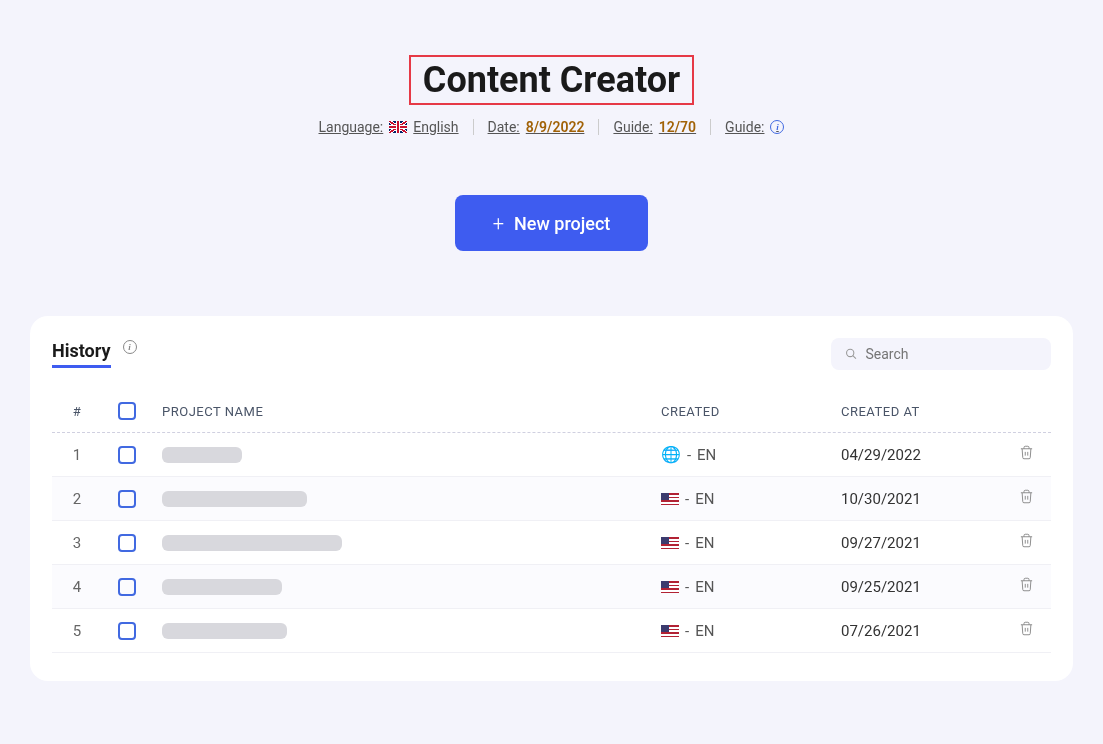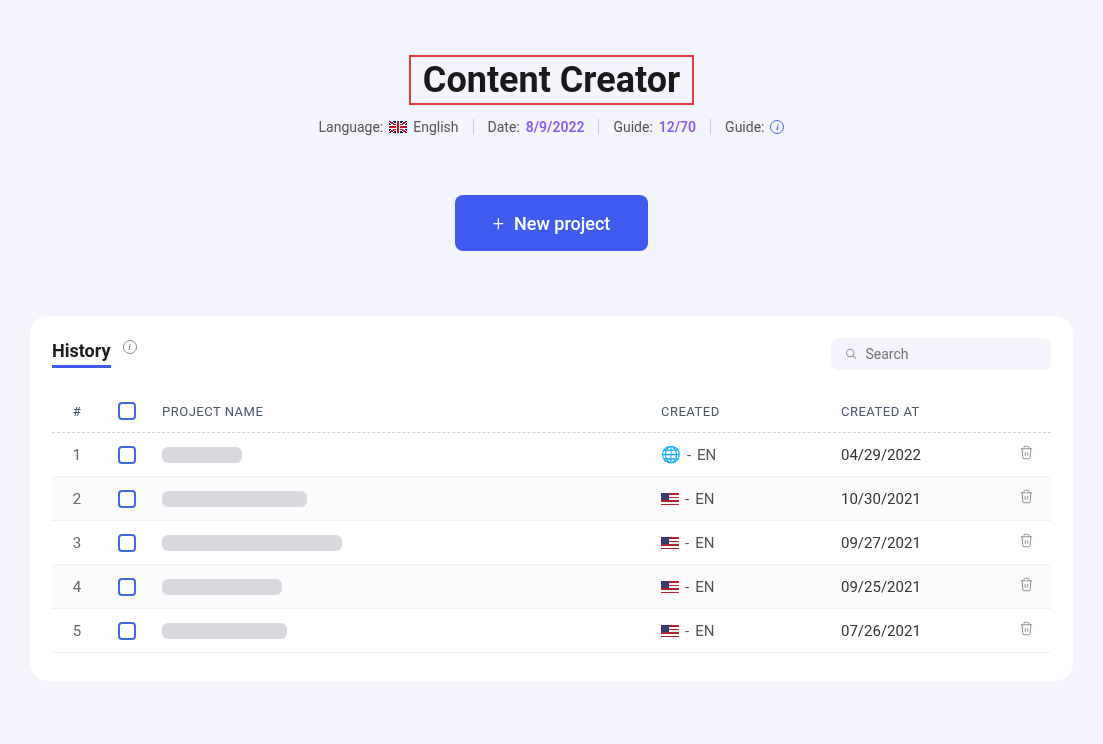--- a/index.html
+++ b/index.html
@@ -32,34 +32,35 @@
       margin-top: 18px;
     }
     .meta-bar {
       display: flex;
       justify-content: center;
       align-items: center;
       gap: 0;
       margin-top: 14px;
       font-size: 14px;
       color: #555;
+      text-decoration: underline;
     }
     .meta-item {
       padding: 0 14px;
       border-right: 1px solid #ccc;
       display: flex;
       align-items: center;
       gap: 6px;
     }
     .meta-item:last-child {
       border-right: none;
     }
     .meta-item .bold {
       font-weight: 600;
-      color: #8b5cf6;
+      color: #a16207;
     }
     .flag-uk {
       width: 18px;
       height: 12px;
       background: linear-gradient(to bottom, #012169 0%, #012169 100%);
       position: relative;
       display: inline-block;
     }
     .flag-uk::before {
       content: '';

